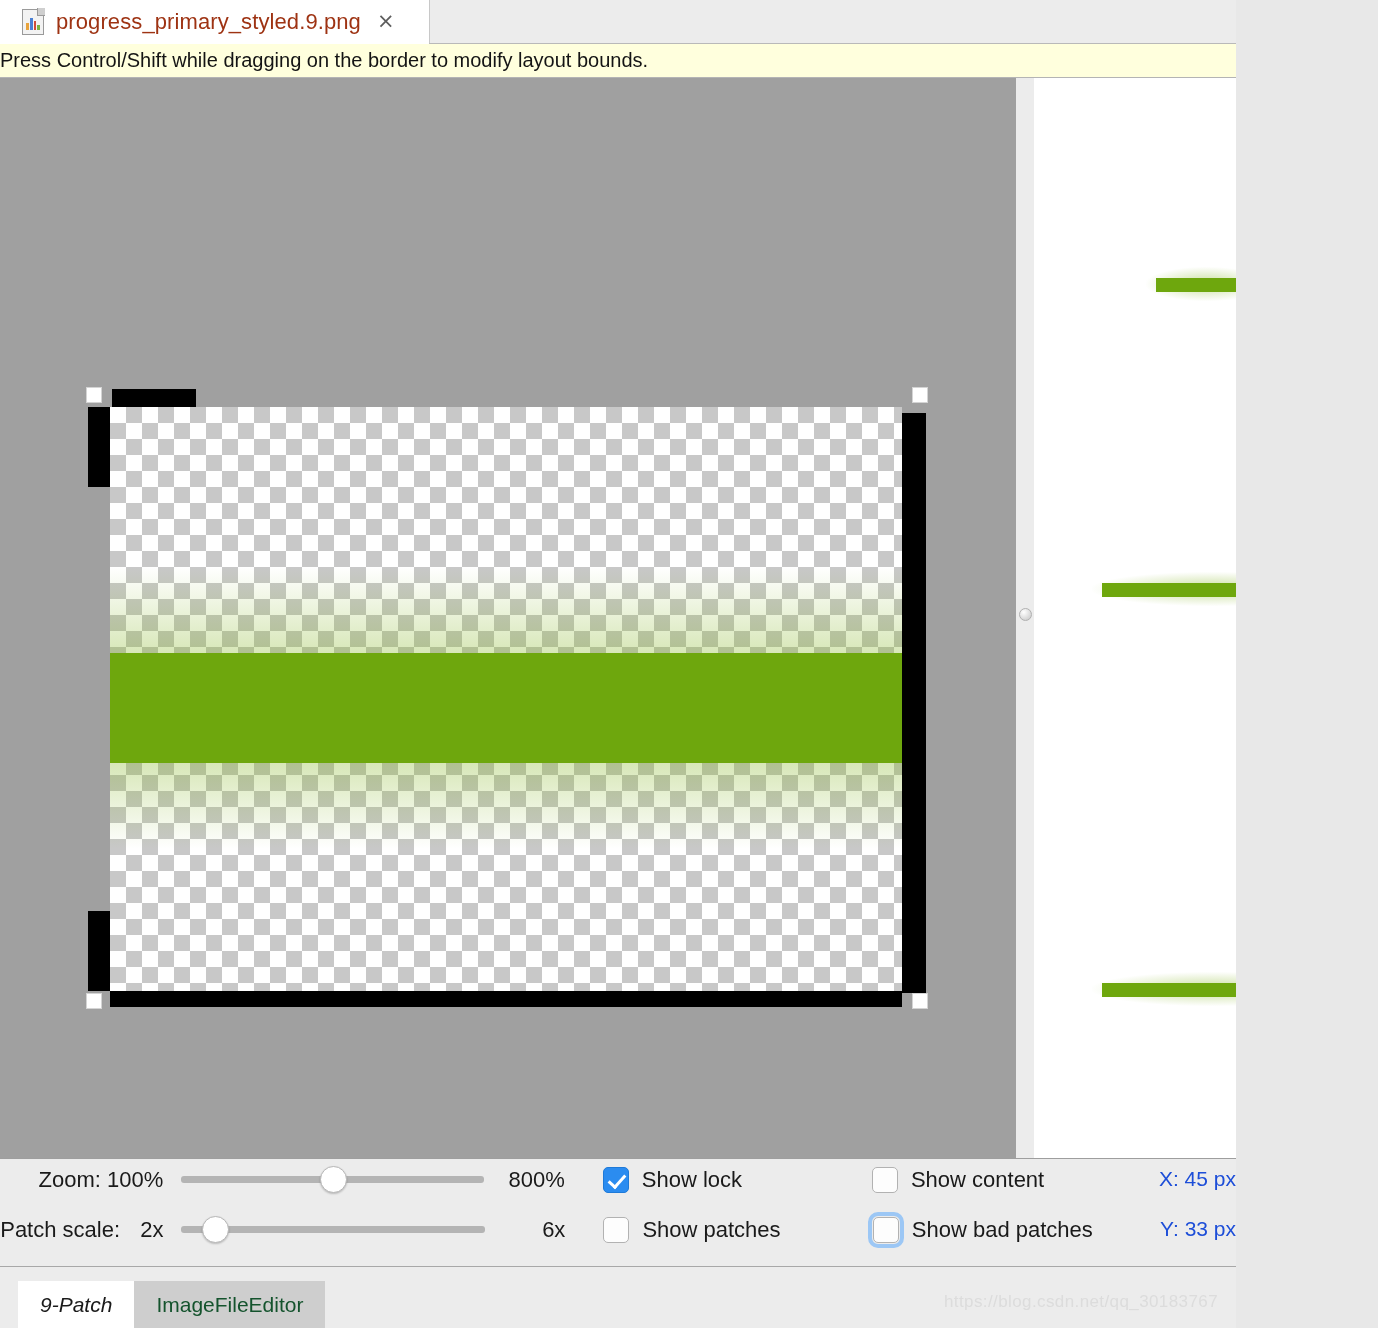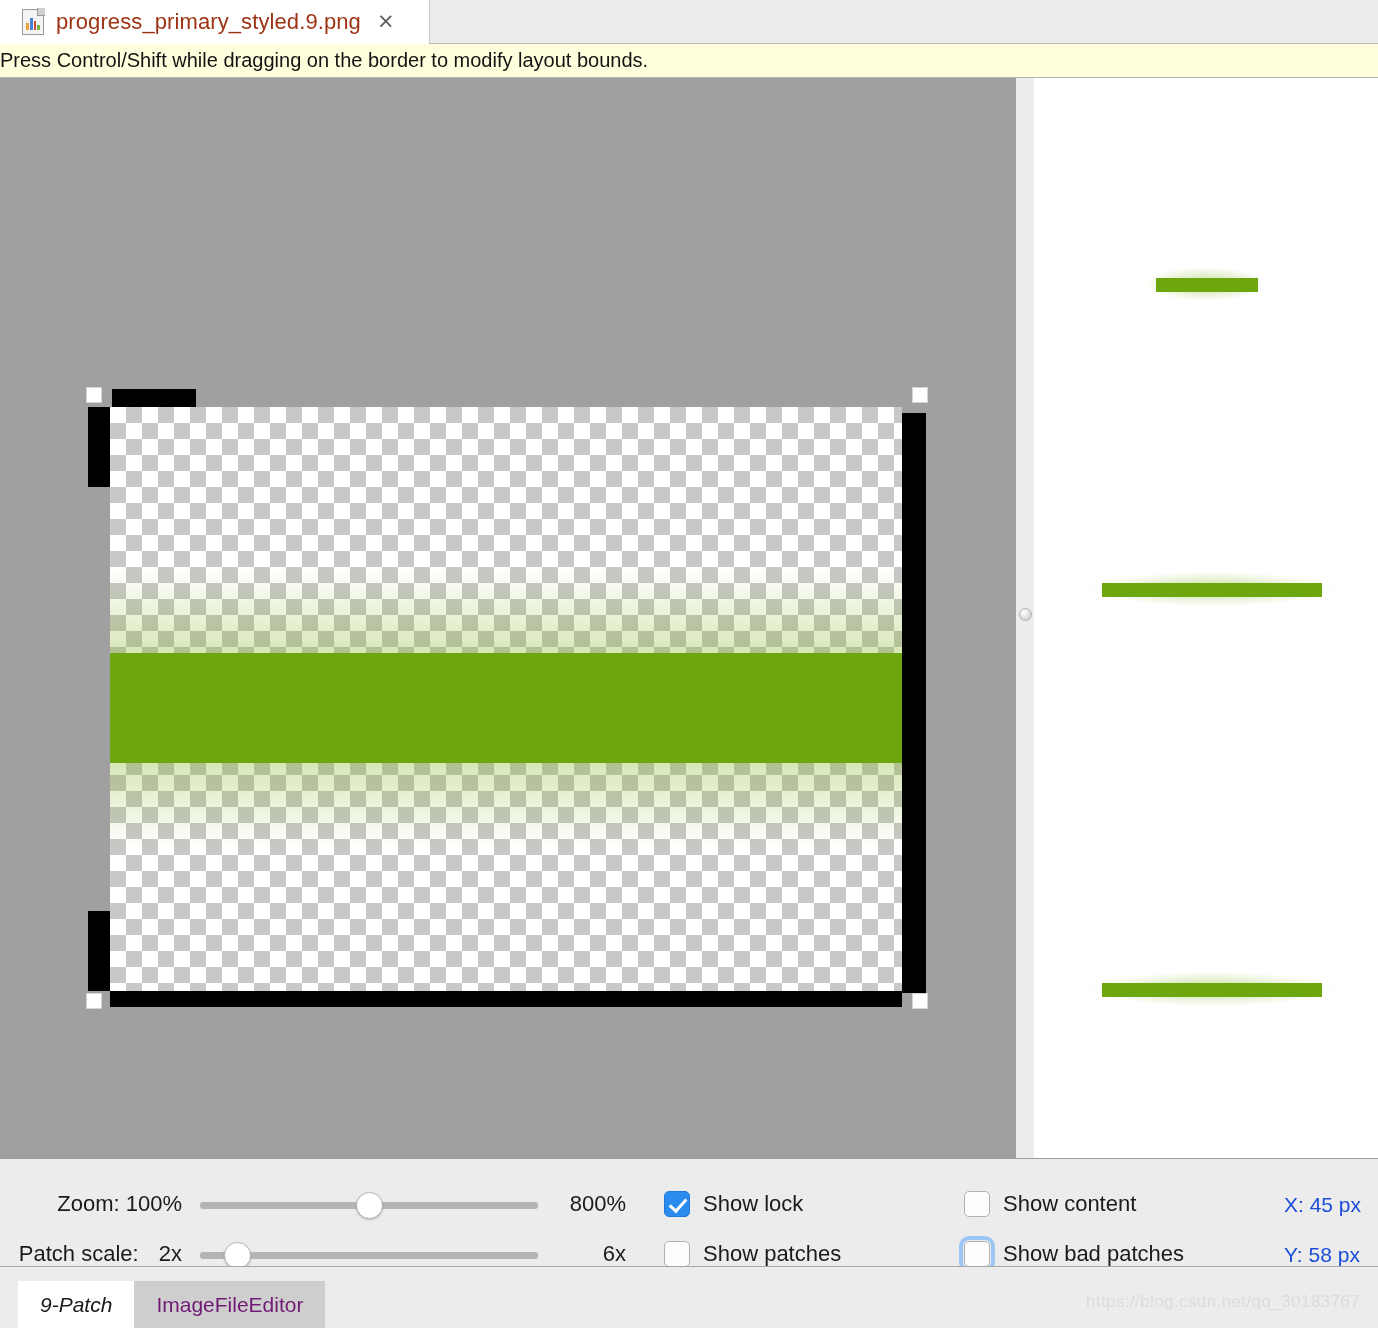--- a/index.html
+++ b/index.html
@@ -4,21 +4,21 @@
 <style>
   * { box-sizing: border-box; margin: 0; padding: 0; }
   html, body {
     width: 1378px; height: 1328px;
     font-family: "Liberation Sans", sans-serif;
     background: #e8e8e8;
     overflow: hidden;
   }
   #app {
     position: relative;
-    width: 1378px; height: 1328px;
+    width: 1236px; height: 1328px;
     background: #ececec;
     display: flex;
     flex-direction: column;
   }
 
   
   .tabbar {
     height: 44px;
     background: #ececec;
     display: flex;
@@ -216,21 +216,21 @@
     height: 108px;
     background: #ececec;
     border-top: 1px solid #9e9e9e;
     flex: none;
     padding: 8px 0 0 0;
     position: relative;
   }
   .ctrl-row {
     height: 50px;
     display: flex;
-    align-items: flex-end;
+    align-items: flex-start;
     font-size: 22px;
     color: #1a1a1a;
   }
   .lbl { white-space: nowrap; }
   .lbl-zoom    { width: 200px; text-align: right; padding-right: 18px; }
   .lbl-patch   { width: 200px; text-align: right; padding-right: 18px; }
   .slider {
     width: 338px;
     position: relative;
     height: 24px;
@@ -300,21 +300,21 @@
   }
   .btab {
     height: 47px;
     display: flex;
     align-items: center;
     padding: 0 22px;
     font-size: 21px;
     cursor: pointer;
   }
   .btab.active { background: #ffffff; color: #1a1a1a; font-style: italic; }
-  .btab.inactive { background: #cecece; color: #701a75; }
+  .btab.inactive { background: #cecece; color: #14532d; }
   .btab-filler { flex:1; height: 47px; background: #ececec; }
   .watermark {
     position: absolute;
     right: 18px; bottom: 16px;
     font-size: 17px;
     color: #dcdcdc;
     letter-spacing: 0.4px;
     user-select: none;
   }
 </style>
@@ -424,21 +424,21 @@
       <span class="cbwrap cb-col-1">
         <span class="cb"></span>
         <span>Show patches</span>
       </span>
 
       <span class="cbwrap cb-col-2">
         <span class="cb focused"></span>
         <span>Show bad patches</span>
       </span>
 
-      <span class="coord">Y: 58 px</span>
+      <span class="coord">Y: 33 px</span>
     </div>
   </div>
 
   <div class="bottom-tabs">
     <div class="btab active">9-Patch</div>
     <div class="btab inactive">ImageFileEditor</div>
     <div class="btab-filler"></div>
     <div class="watermark">https://blog.csdn.net/qq_30183767</div>
   </div>
 

